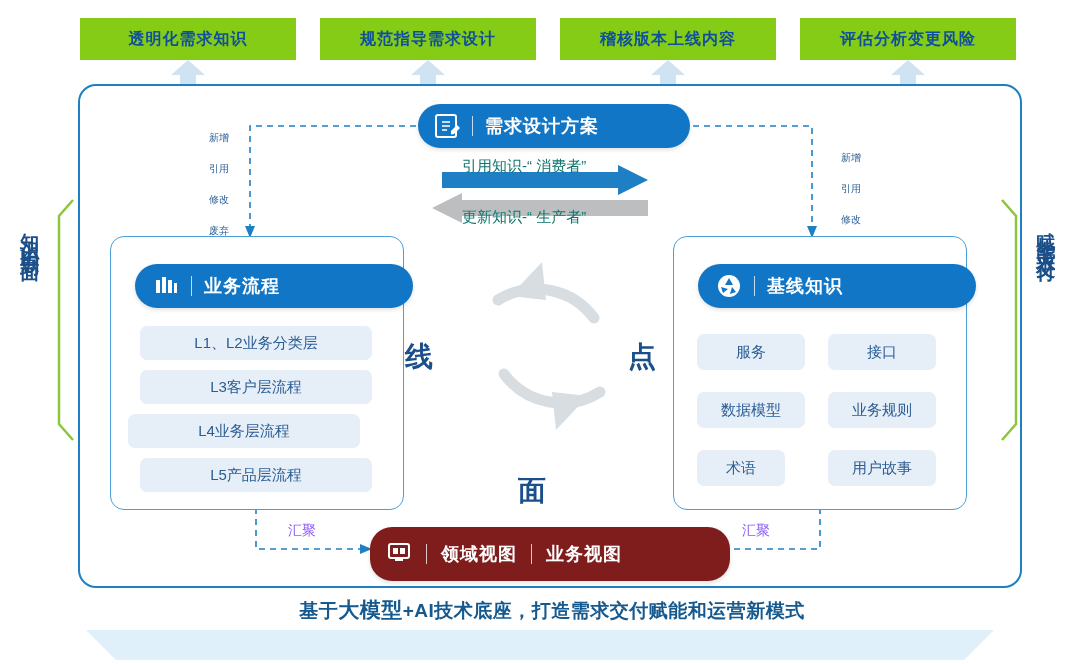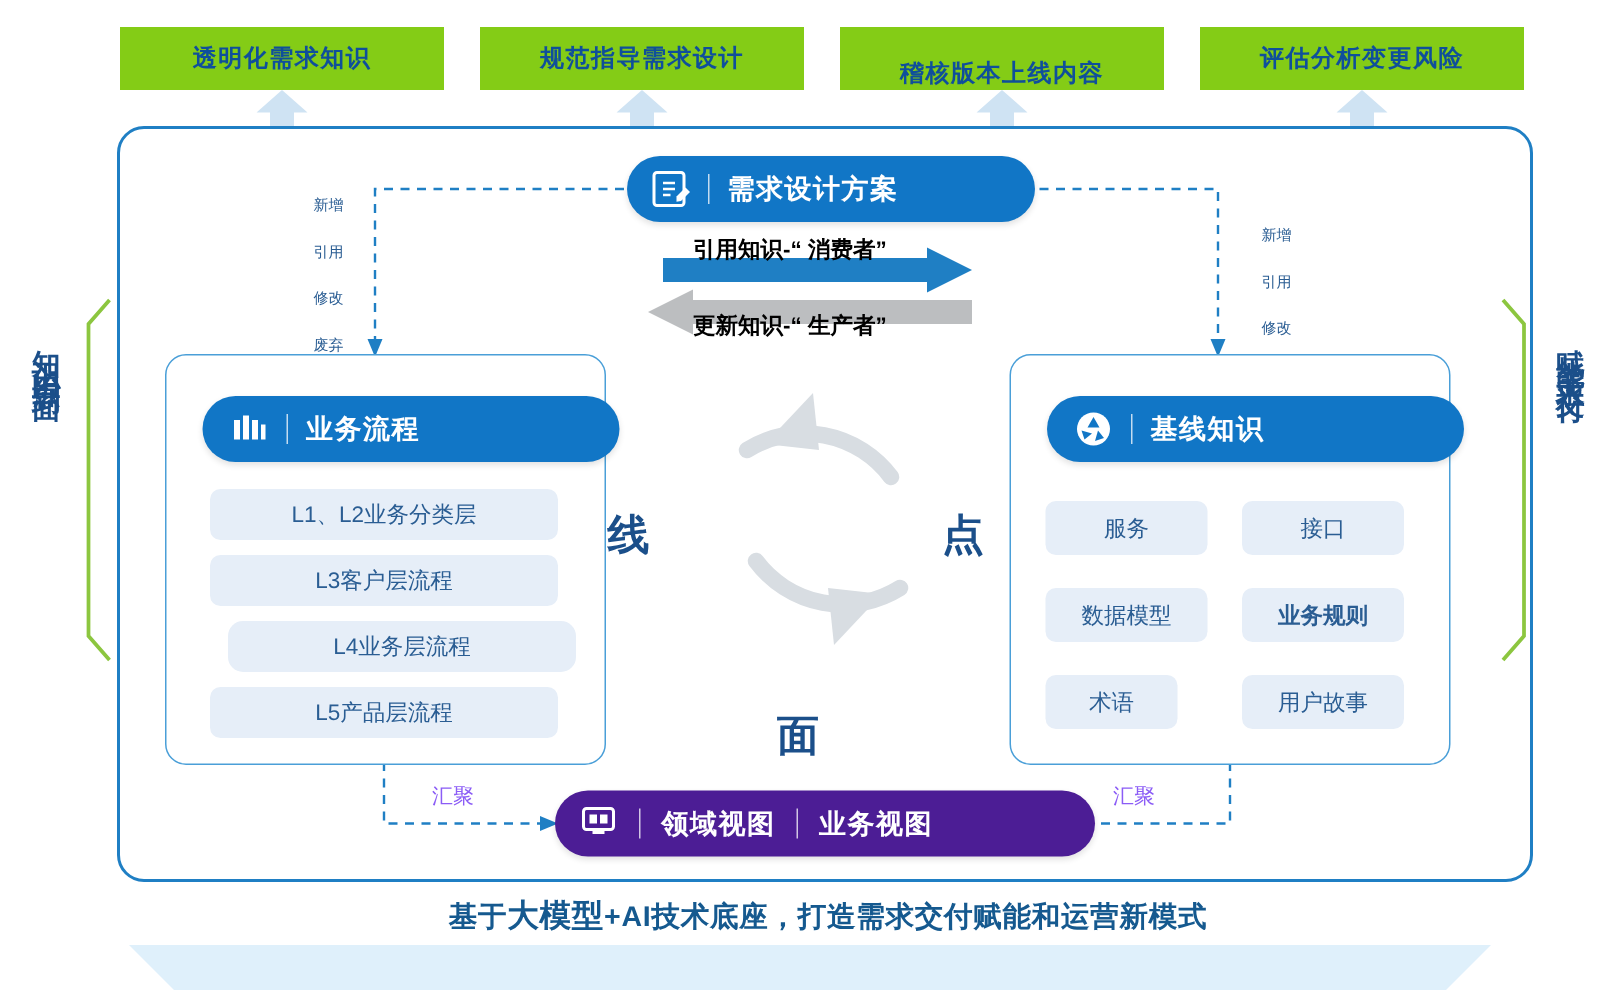--- a/index.html
+++ b/index.html
@@ -16,21 +16,21 @@
   
   .top-chip{
     position:absolute;top:18px;height:42px;
     background:#84cc16;
     display:flex;align-items:center;justify-content:center;
     font-size:16px;font-weight:bold;color:#0f4f9b;
     letter-spacing:1px;
   }
   .top-chip.c1{left:80px;width:216px;}
   .top-chip.c2{left:320px;width:216px;}
-  .top-chip.c3{left:560px;width:216px;align-items:flex-end;}
+  .top-chip.c3{left:560px;width:216px;}
   .top-chip.c4{left:800px;width:216px;}
 
   .up-arrow{
     position:absolute;top:60px;width:34px;height:32px;
   }
   .up-arrow svg{display:block;}
   .ua1{left:171px;} .ua2{left:411px;} .ua3{left:651px;} .ua4{left:891px;}
 
   
   .panel{
@@ -64,34 +64,34 @@
 
   .item{
     position:absolute;
     background:#e6eef8;border-radius:7px;
     display:flex;align-items:center;justify-content:center;
     font-size:15px;color:#2a5d93;
   }
   
   #flow-i0{left:140px;top:326px;width:232px;height:34px;}
   #flow-i1{left:140px;top:370px;width:232px;height:34px;}
-  #flow-i2{left:152px;top:414px;width:232px;height:34px;border-radius:10px;}
+  #flow-i2{left:128px;top:414px;width:232px;height:34px;}
   #flow-i3{left:140px;top:458px;width:232px;height:34px;}
   
   #base-i0{left:697px;top:334px;width:108px;height:36px;}
   #base-i1{left:828px;top:334px;width:108px;height:36px;}
   #base-i2{left:697px;top:392px;width:108px;height:36px;}
-  #base-i3{left:828px;top:392px;width:108px;height:36px;font-weight:bold;}
+  #base-i3{left:828px;top:392px;width:108px;height:36px;}
   #base-i4{left:697px;top:450px;width:88px;height:36px;}
   #base-i5{left:828px;top:450px;width:108px;height:36px;}
 
   
   #bottom-pill{
-    position:absolute;left:370px;top:527px;width:328px;height:44px;
-    background:#4c1d95;border-radius:22px;color:#fff;font-weight:bold;font-size:18px;
+    position:absolute;left:370px;top:527px;width:328px;height:54px;
+    background:#7f1d1d;border-radius:22px;color:#fff;font-weight:bold;font-size:18px;
     display:flex;align-items:center;padding:0 16px;letter-spacing:1px;
     box-shadow:0 2px 4px rgba(0,0,0,.12);
   }
   #bottom-pill .divider{width:1px;height:20px;background:rgba(255,255,255,.75);margin:0 14px;}
 
   
   .side-label{
     position:absolute;font-size:19px;font-weight:bold;color:#1b4f8a;
     writing-mode:vertical-rl;letter-spacing:6px;line-height:1.25;
   }
@@ -104,21 +104,21 @@
 
   
   .stack{
     position:absolute;font-size:10px;color:#2a5d93;line-height:31px;text-align:center;
   }
   #stack-left{left:196px;top:122px;width:46px;}
   #stack-right{left:828px;top:142px;width:46px;}
 
   
   .band-text{
-    position:absolute;font-size:15px;font-weight:bold;color:#000000;
+    position:absolute;font-size:15px;font-weight:normal;color:#0f766e;
   }
   #cite-text{left:462px;top:157px;}
   #update-text{left:462px;top:208px;}
 
   
   .bigchar{
     position:absolute;font-size:28px;font-weight:bold;color:#1b4f8a;
     font-family:"Liberation Serif","DejaVu Serif",serif;
   }
   #char-line{left:405px;top:338px;}

